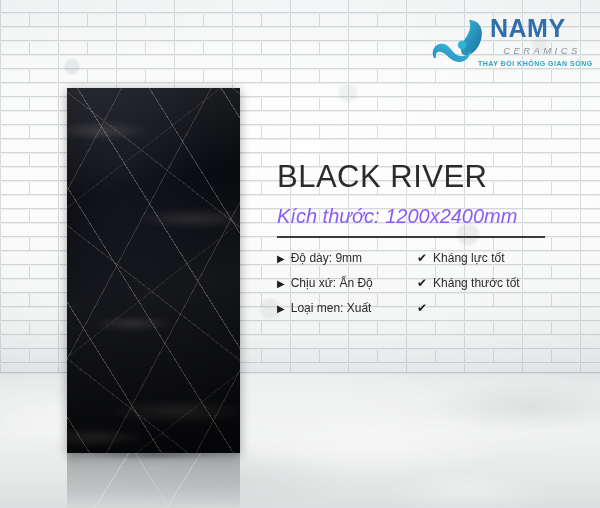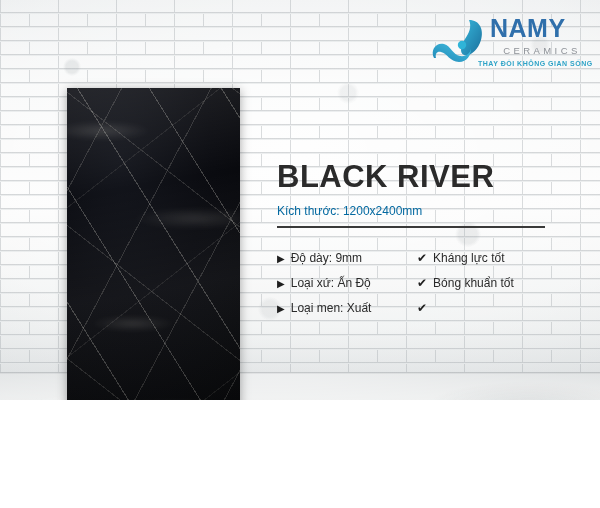--- a/index.html
+++ b/index.html
@@ -1,20 +1,20 @@
 <!DOCTYPE html>
 <html><head>
 <meta charset="utf-8">
 <style>
   html,body{margin:0;padding:0;background:#fff;}
   body{font-family:"Liberation Sans","DejaVu Sans",sans-serif;}
 
   #stage{
     position:relative;
-    width:600px;height:400px;
+    width:600px;height:508px;
     overflow:hidden;
     background:#f2f3f3;
   }
 
   
   .wall{
     position:absolute;left:0;top:0;width:600px;height:372px;
     background:
       
       radial-gradient(120% 90% at 50% 40%, rgba(255,255,255,0.85) 0%, rgba(255,255,255,0.25) 55%, rgba(196,200,203,0.35) 100%),
@@ -190,36 +190,36 @@
   }
   .logo-text{
     position:absolute;left:62px;top:4px;width:102px;
   }
   .logo-namy{
     font-size:25px;font-weight:bold;letter-spacing:.5px;
     color:#2f6fab;line-height:1;
   }
   .logo-ceramics{
     font-size:9.5px;letter-spacing:3.4px;color:#8d9197;
-    margin-top:4px;text-align:center;padding-left:2px;
+    margin-top:4px;text-align:center;padding-left:2px;font-style:italic;
   }
   .logo-tagline{
     position:absolute;left:50px;top:48px;width:114px;
     font-size:7px;font-weight:bold;letter-spacing:.5px;
     color:#2ea3c7;white-space:nowrap;
   }
 
   
   .panel{position:absolute;left:277px;top:160px;width:290px;}
   .title{
-    font-size:31px;font-weight:bold;color:#2b2b2b;
+    font-size:31px;font-weight:normal;color:#2b2b2b;
     letter-spacing:.5px;line-height:1.1;margin:0;
   }
   .subtitle{
-    font-size:12px;color:#0369a1;margin:10px 0 0 0;line-height:1.2;
+    font-size:20px;color:#8b5cf6;margin:10px 0 0 0;line-height:1.2;font-style:italic;
   }
   .divider{
     width:268px;height:2px;background:#3a3a3a;margin-top:8px;
   }
 
   .features{
     position:absolute;left:277px;top:252px;width:300px;
     display:flex;gap:0;
   }
   .col{display:flex;flex-direction:column;gap:11px;}
@@ -300,35 +300,35 @@
   </div>
 
   <div class="features">
     <div class="col left">
       <div class="feat">
         <span class="mk">▶</span>
         <span>Độ dày: 9mm</span>
       </div>
       <div class="feat">
         <span class="mk">▶</span>
-        <span>Loại xứ: Ấn Độ</span>
+        <span>Chịu xứ: Ấn Độ</span>
       </div>
       <div class="feat">
         <span class="mk">▶</span>
         <span>Loại men: Xuất</span>
       </div>
     </div>
     <div class="col right">
       <div class="feat">
         <span class="mk check">✔</span>
         <span>Kháng lực tốt</span>
       </div>
       <div class="feat">
         <span class="mk check">✔</span>
-        <span>Bóng khuẩn tốt</span>
+        <span>Kháng thước tốt</span>
       </div>
       <div class="feat">
         <span class="mk check">✔</span>
       </div>
     </div>
   </div>
 
 </div>
 
 </body></html>

